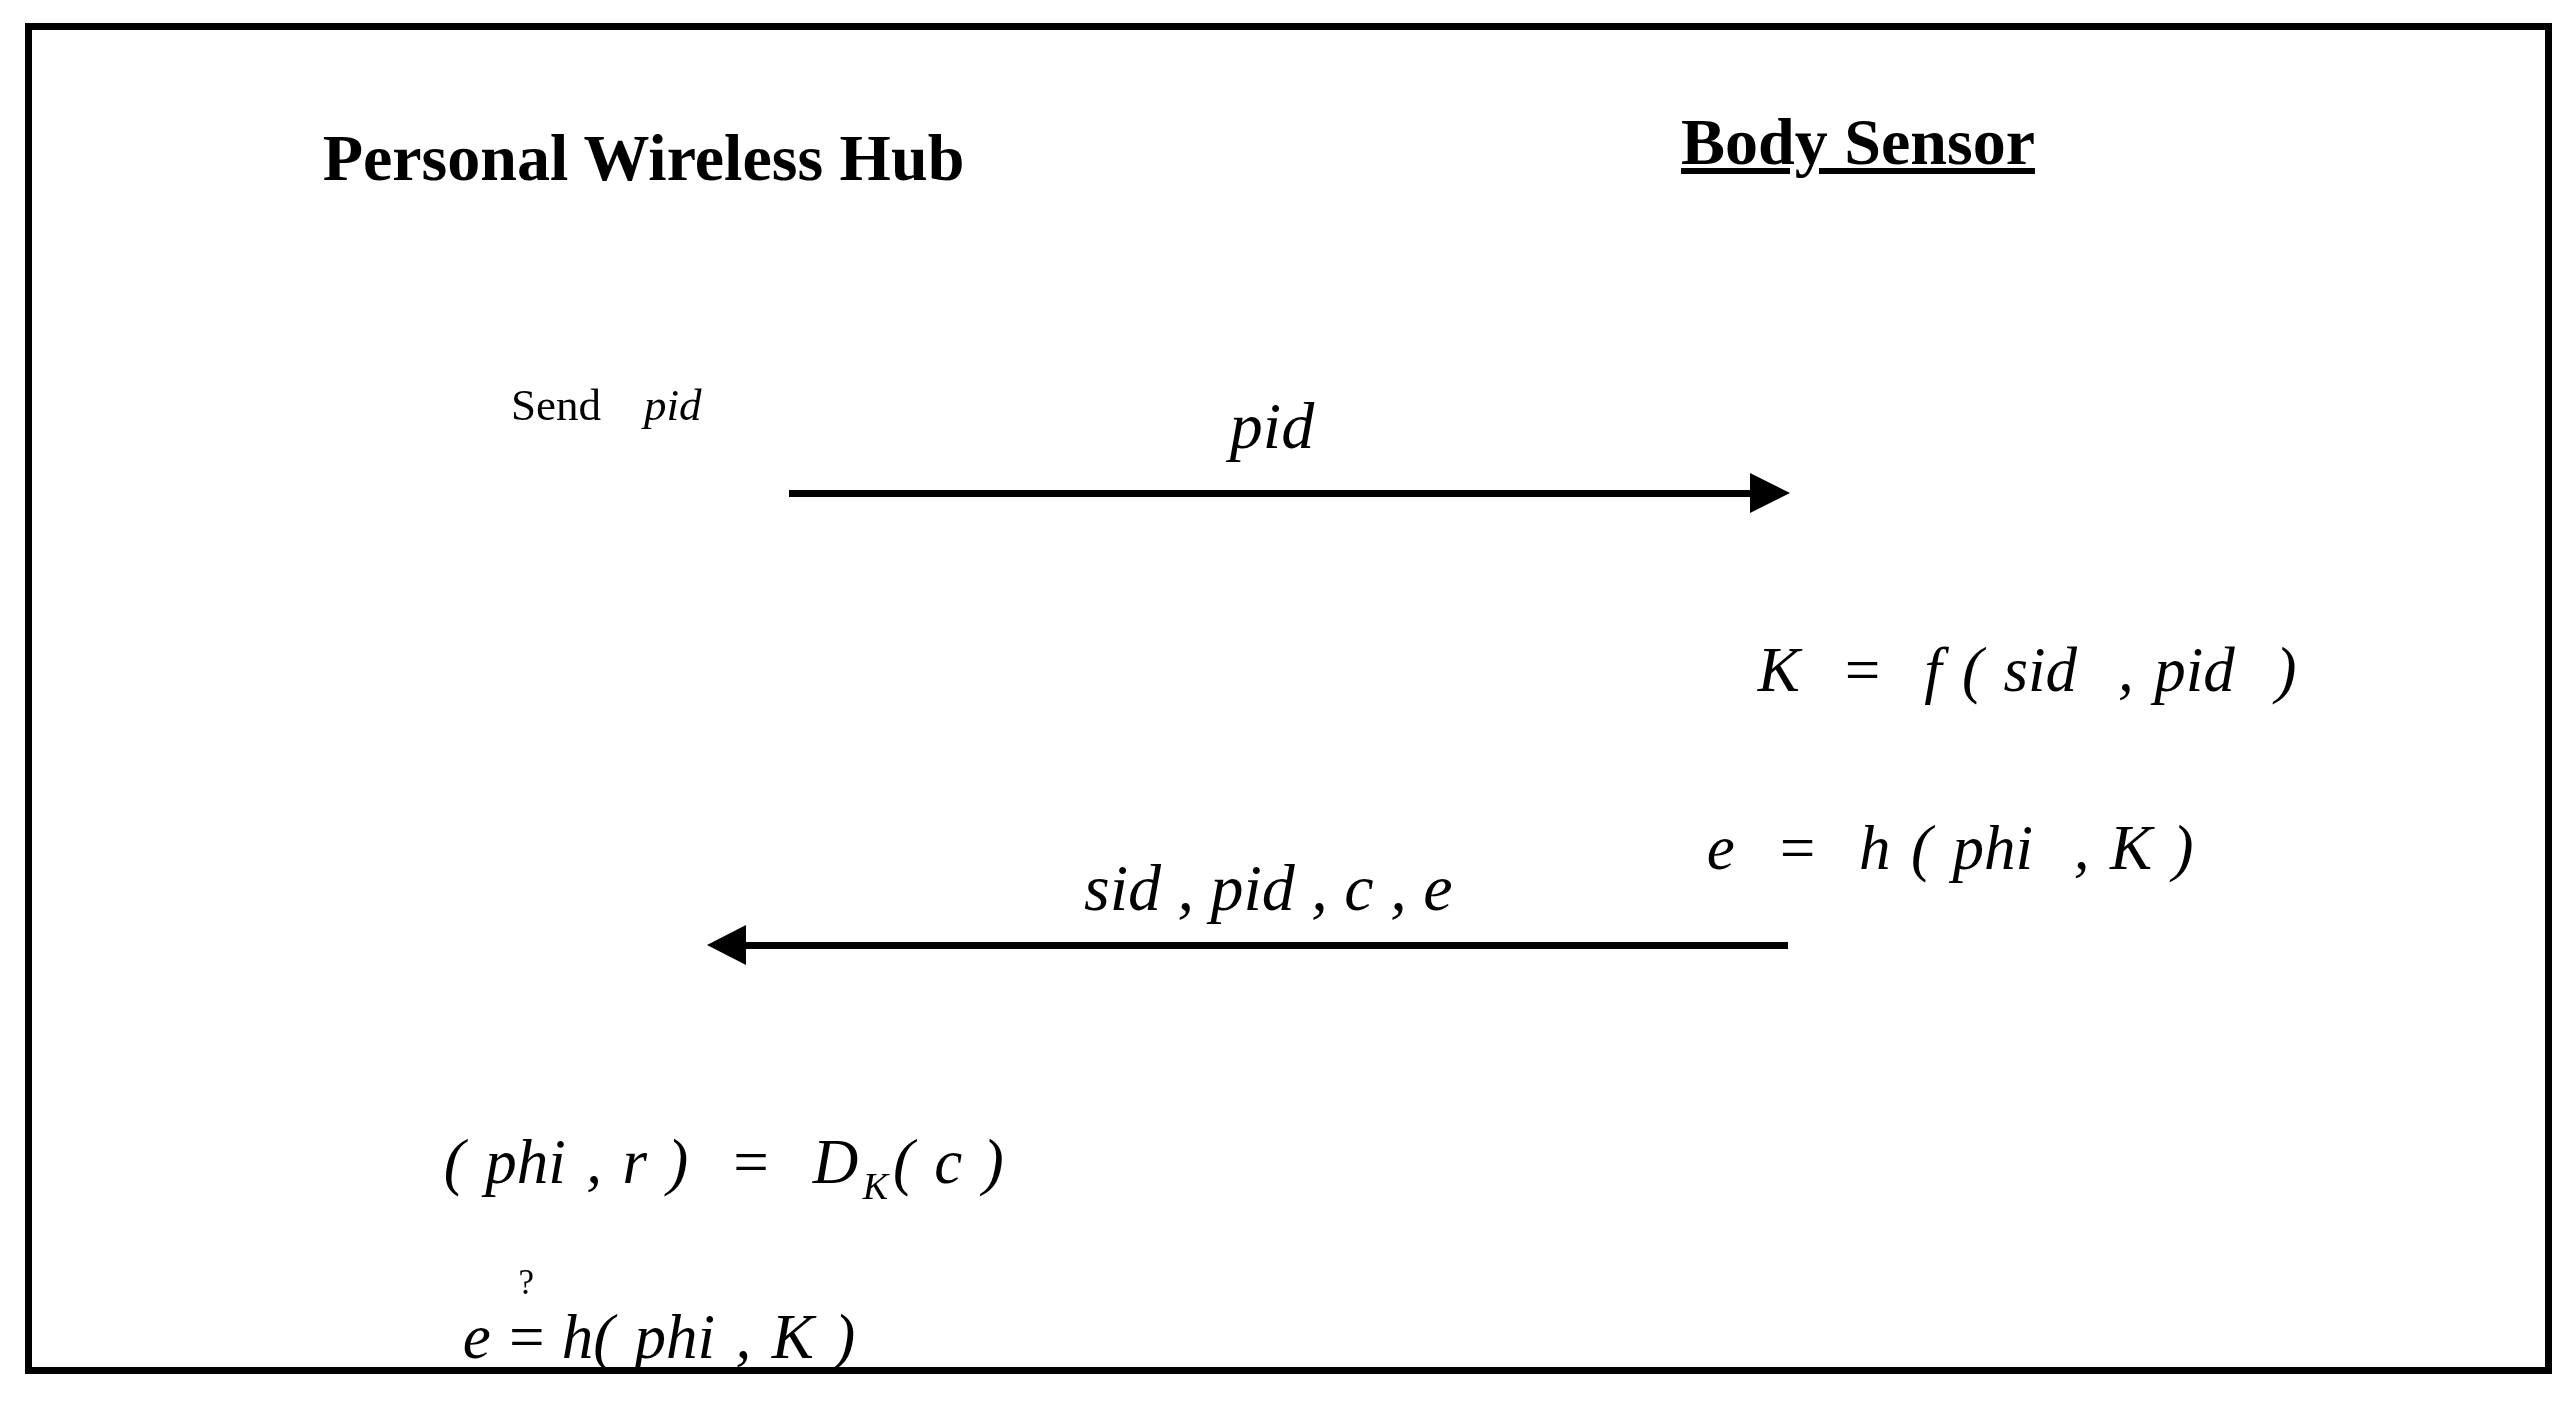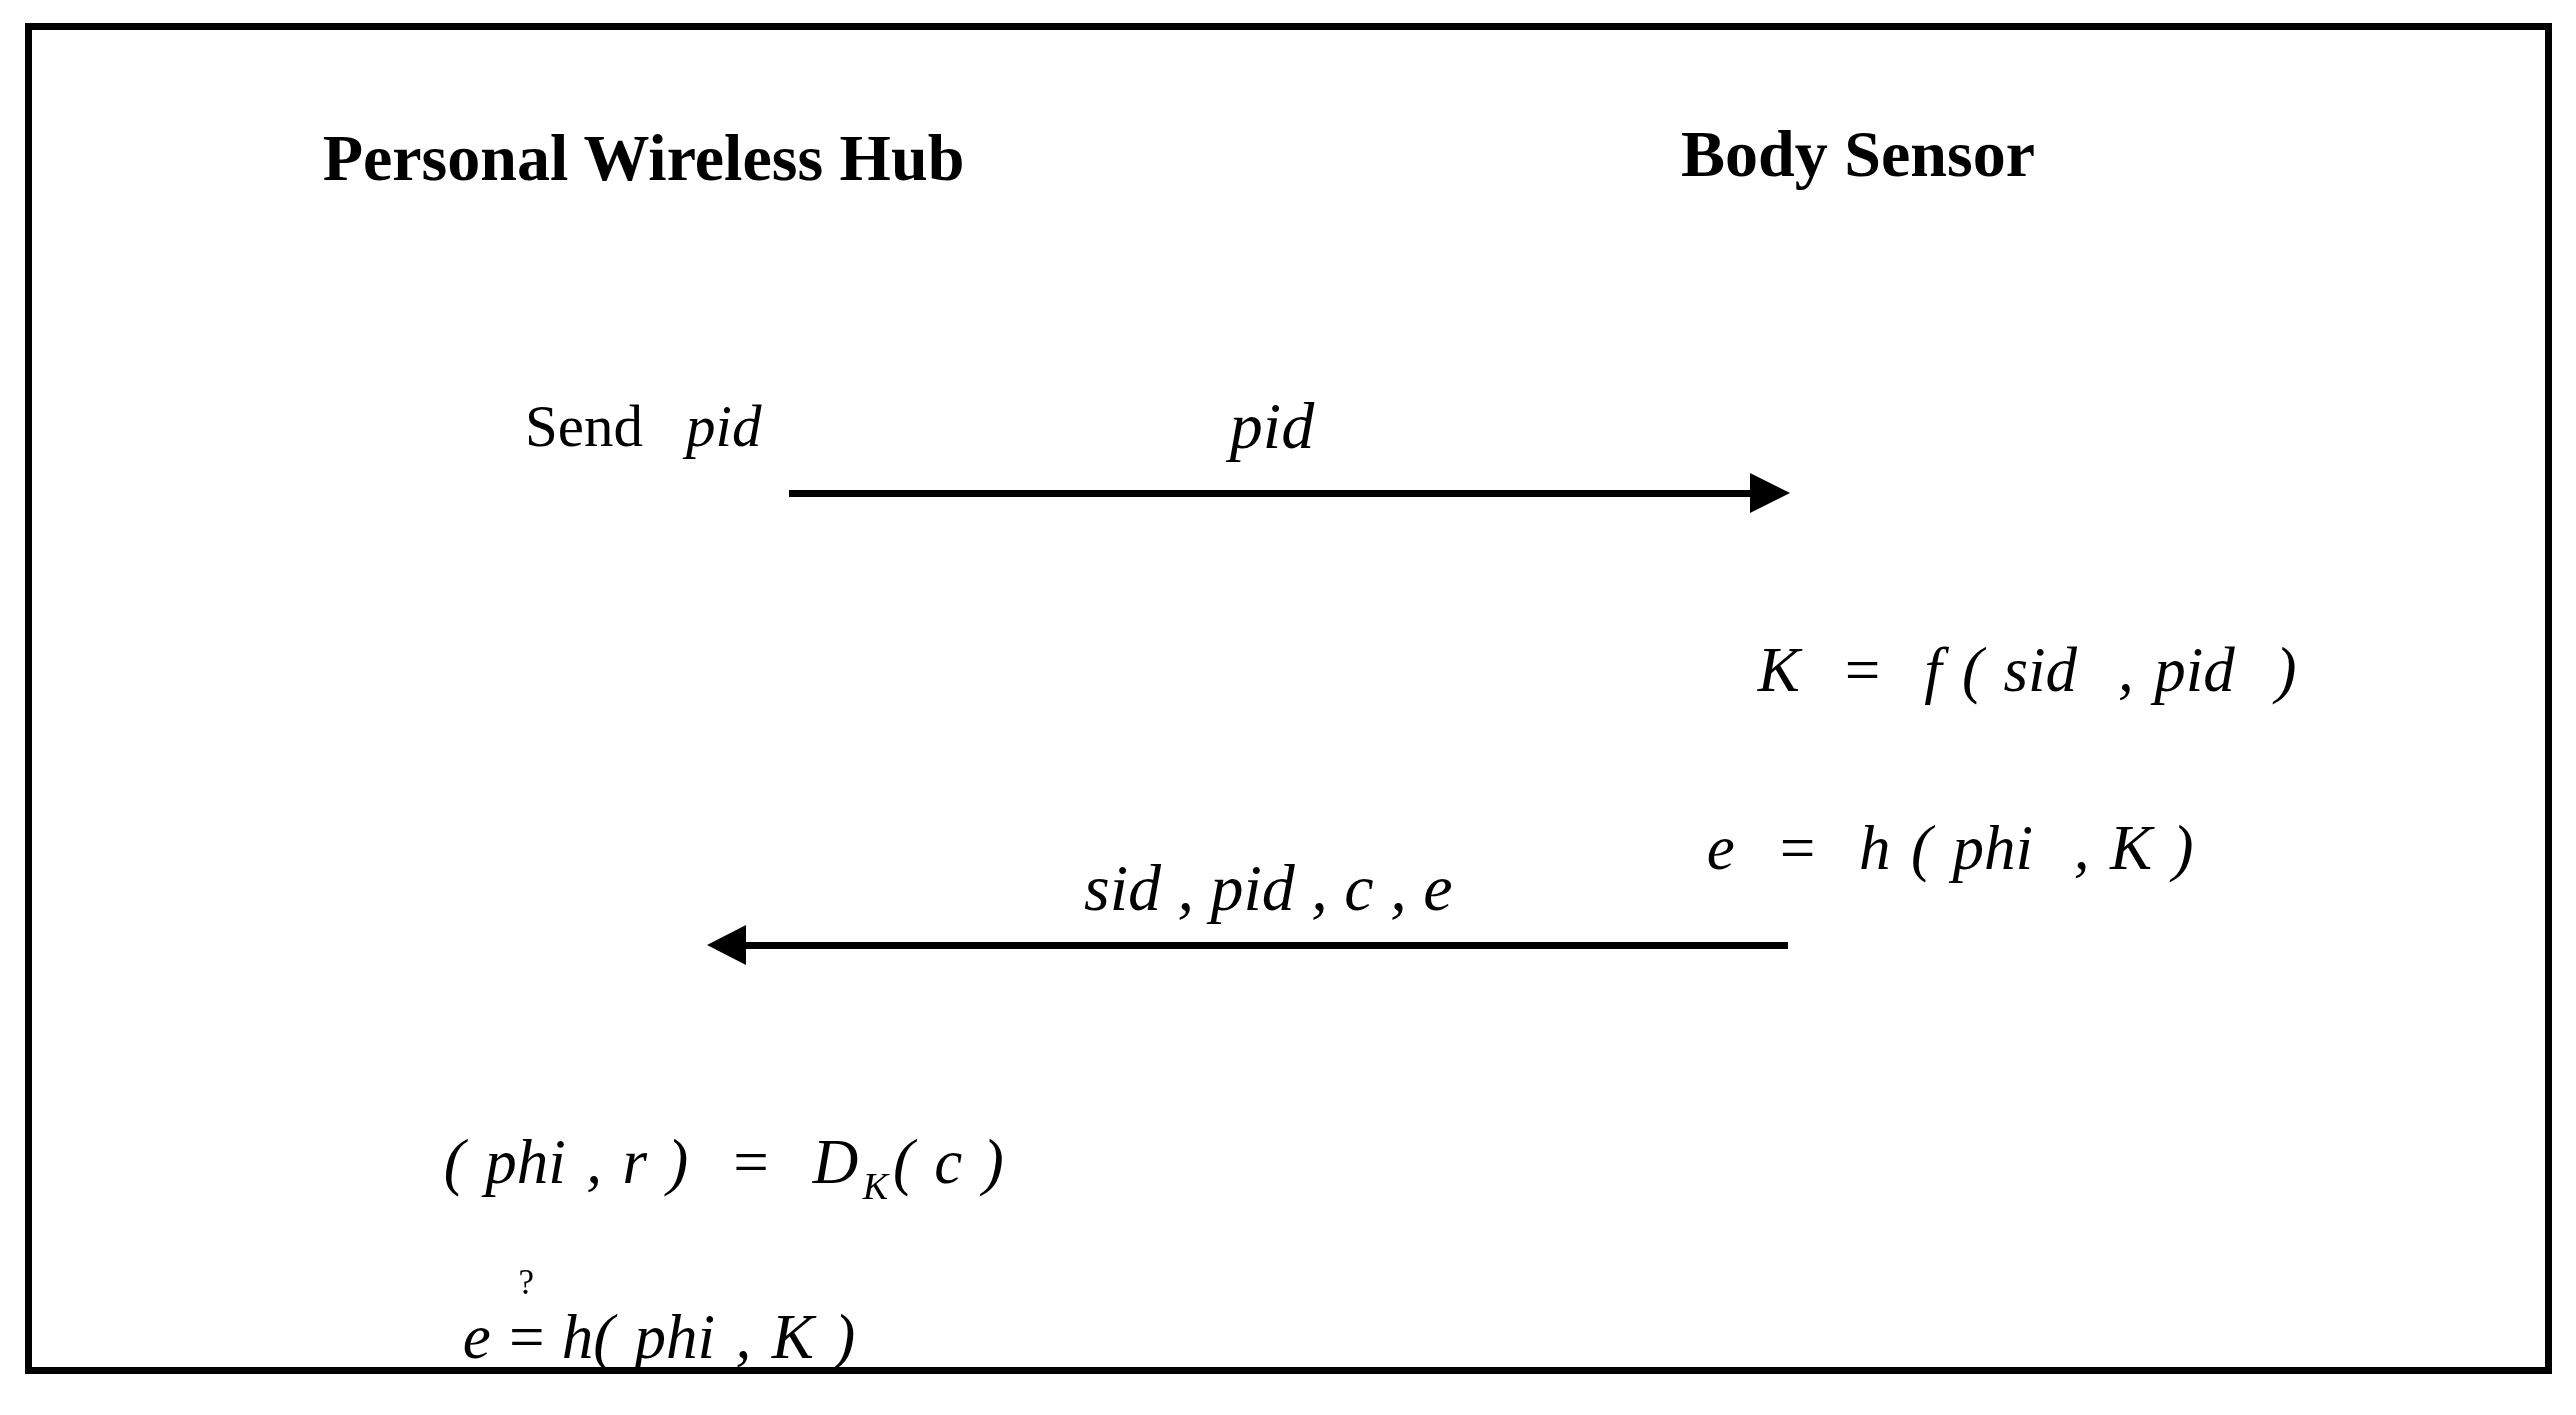--- a/index.html
+++ b/index.html
@@ -23,21 +23,21 @@
   }
   .abs { position: absolute; }
   .party-title {
     font-weight: bold;
     font-size: 66px;
     line-height: 1;
     text-align: center;
     white-space: pre;
   }
   .action-line {
-    font-size: 59px;
+    font-size: 45px;
     line-height: 1;
     white-space: pre;
   }
   .action-arg {
     font-style: italic;
     margin-left: 43px;
   }
   .msg-label {
     font-style: italic;
     font-size: 66px;
@@ -84,21 +84,21 @@
 </style>
 </head>
 <body>
 
 <div class="stage">
 
   <div class="frame"></div>
 
   <div class="abs party-title" style="left:300px; top:125px; width:687px;">Personal Wireless Hub</div>
 
-  <div class="abs party-title" style="left:1674px; top:121px; width:368px;">Body Sensor</div>
+  <div class="abs party-title" style="left:1674px; top:109px; width:368px;text-decoration:underline;">Body Sensor</div>
 
   <div class="abs action-line" style="left:466px; top:338px;">
     <span>Send</span><span class="action-arg">pid</span>
   </div>
 
   <div class="abs msg-label" style="left:1185px; top:393px; width:174px;">pid</div>
   <div class="abs arrow-line" style="left:789px; top:490px; width:961px;"></div>
   <div class="abs arrow-head right" style="left:1750px; top:473px;"></div>
 
   <div class="abs eq" style="left:1676px; top:576px;">

